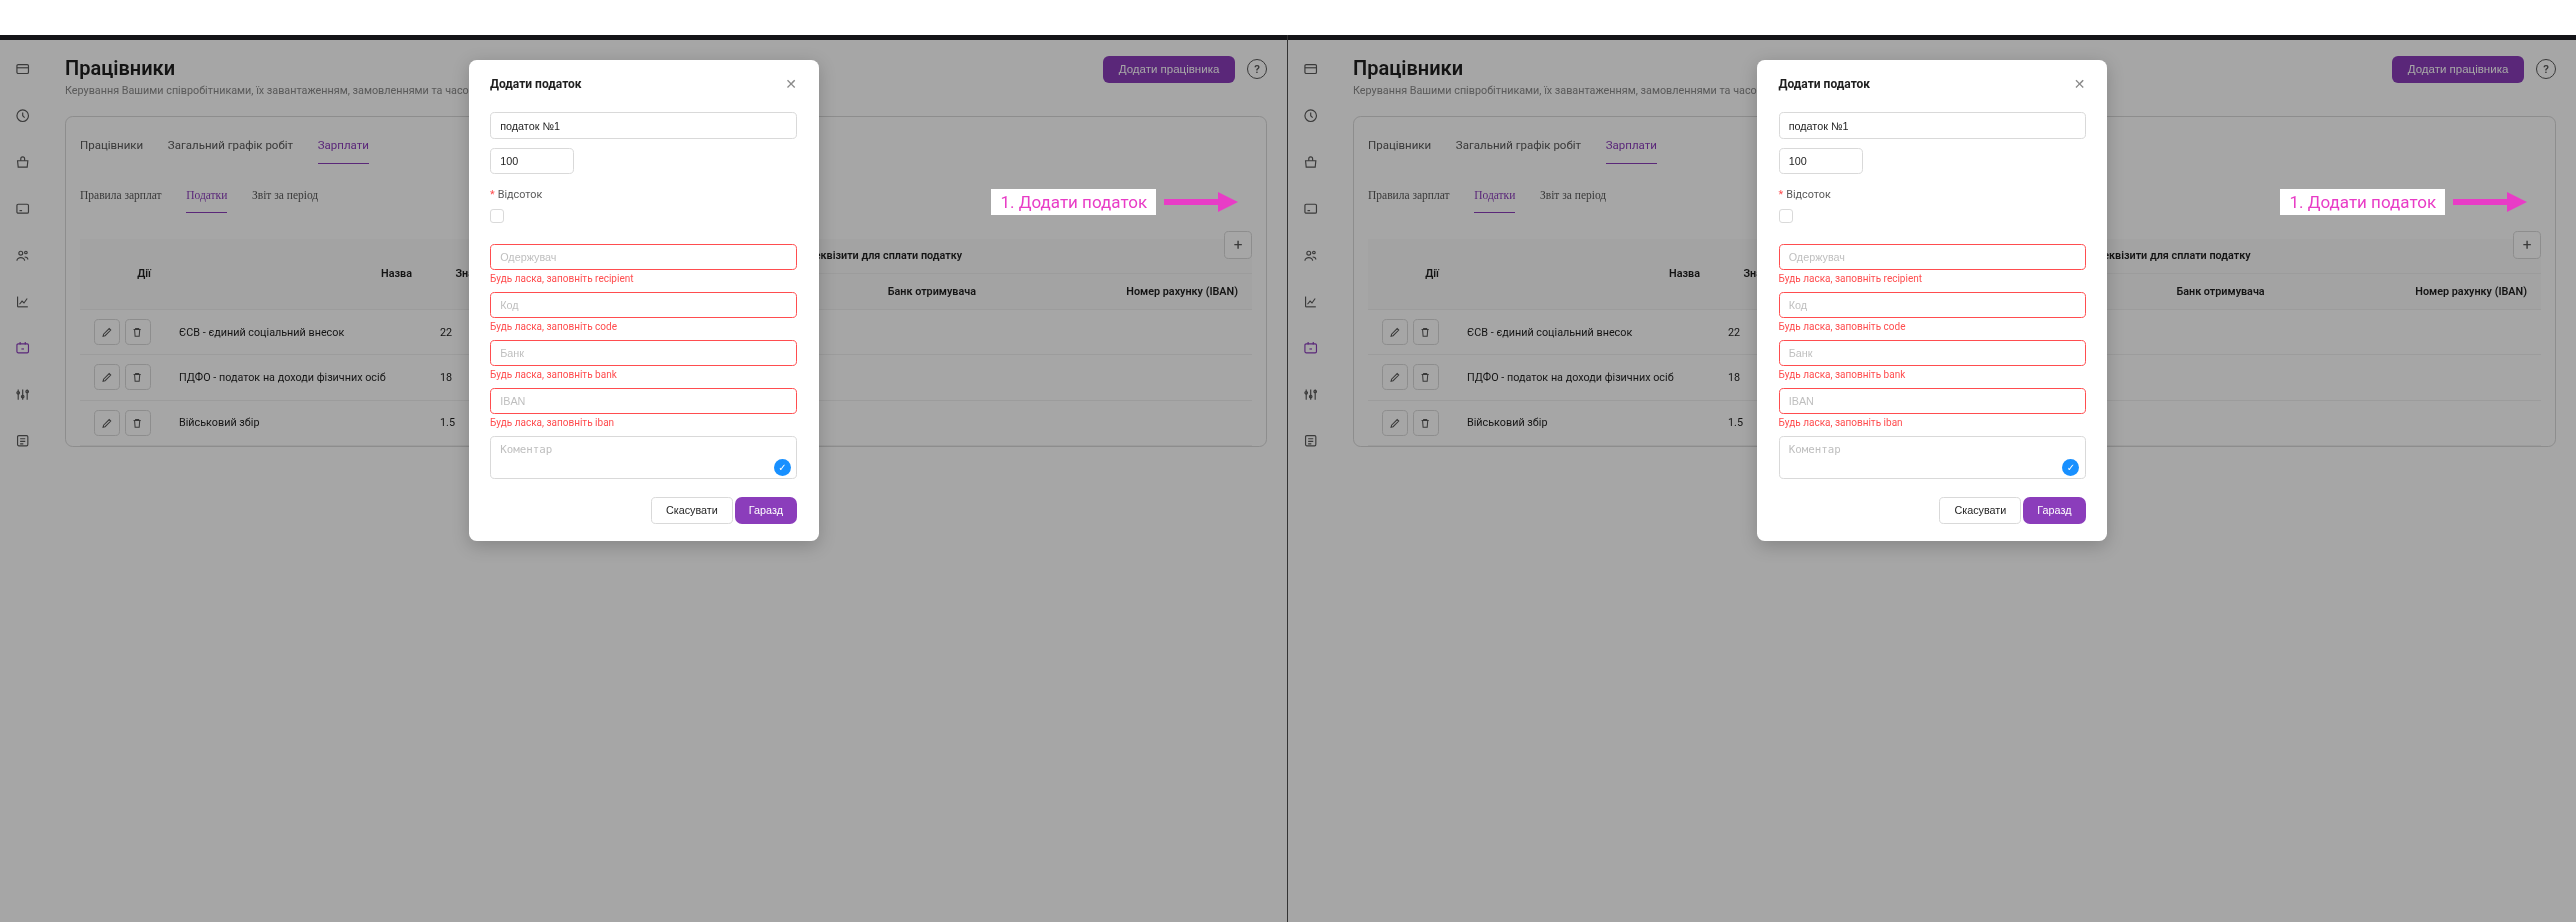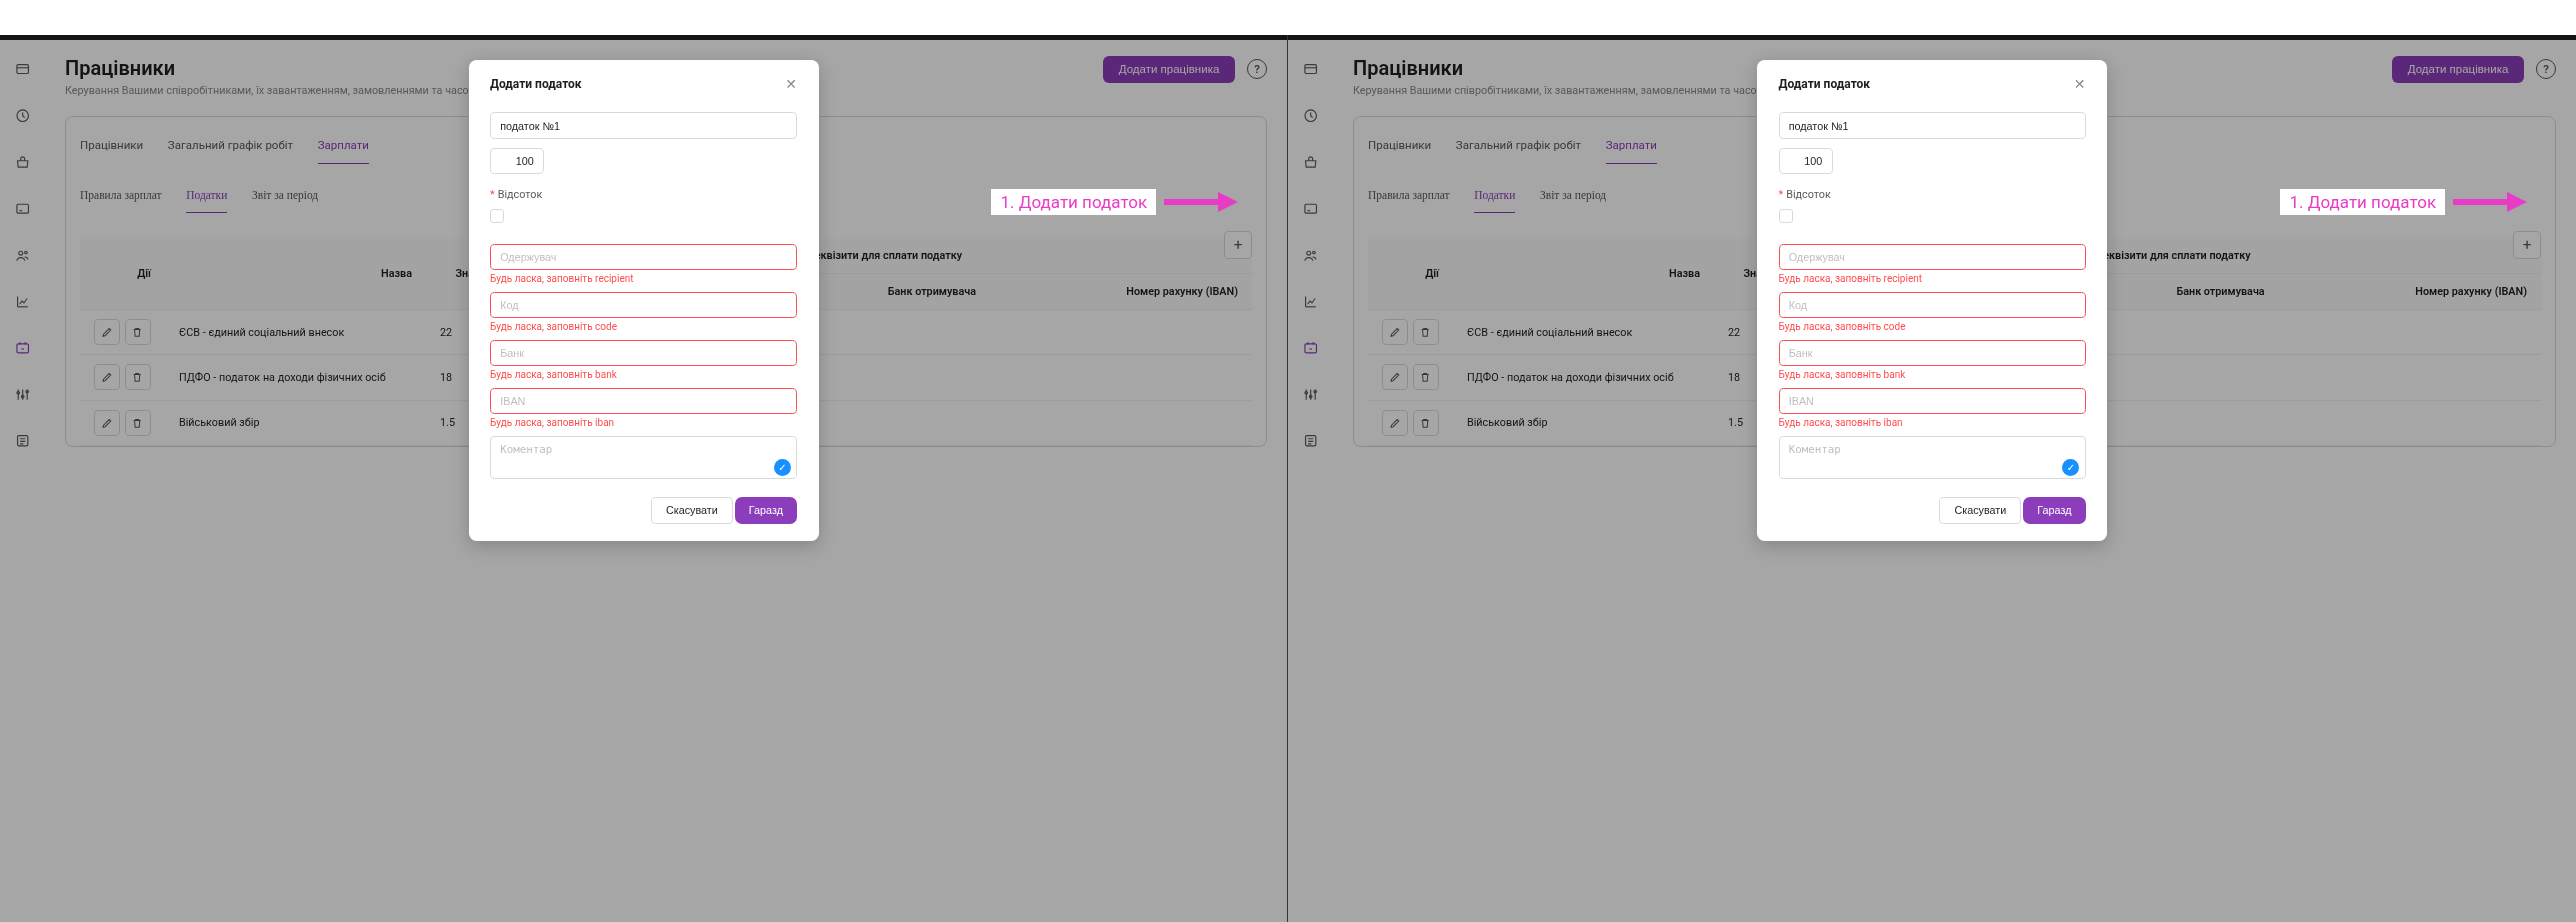--- a/index.html
+++ b/index.html
@@ -301,21 +301,21 @@
     border-radius: 4.6px;
     padding: 6.1px 9.2px;
     font-size: 10.8px;
     color: #1f1f1f;
     outline: none;
     background: #fff;
   }
   .input::placeholder, .textarea::placeholder {
     color: #bfbfbf;
   }
-  .input.sm { width: 54px; text-align: right; }
+  .input.sm { width: 84px; }
   .input.error {
     border-color: var(--error);
   }
   .err-msg {
     color: var(--error);
     font-size: 10px;
     margin-top: 3.1px;
   }
   .lbl {
     font-size: 10.8px;

